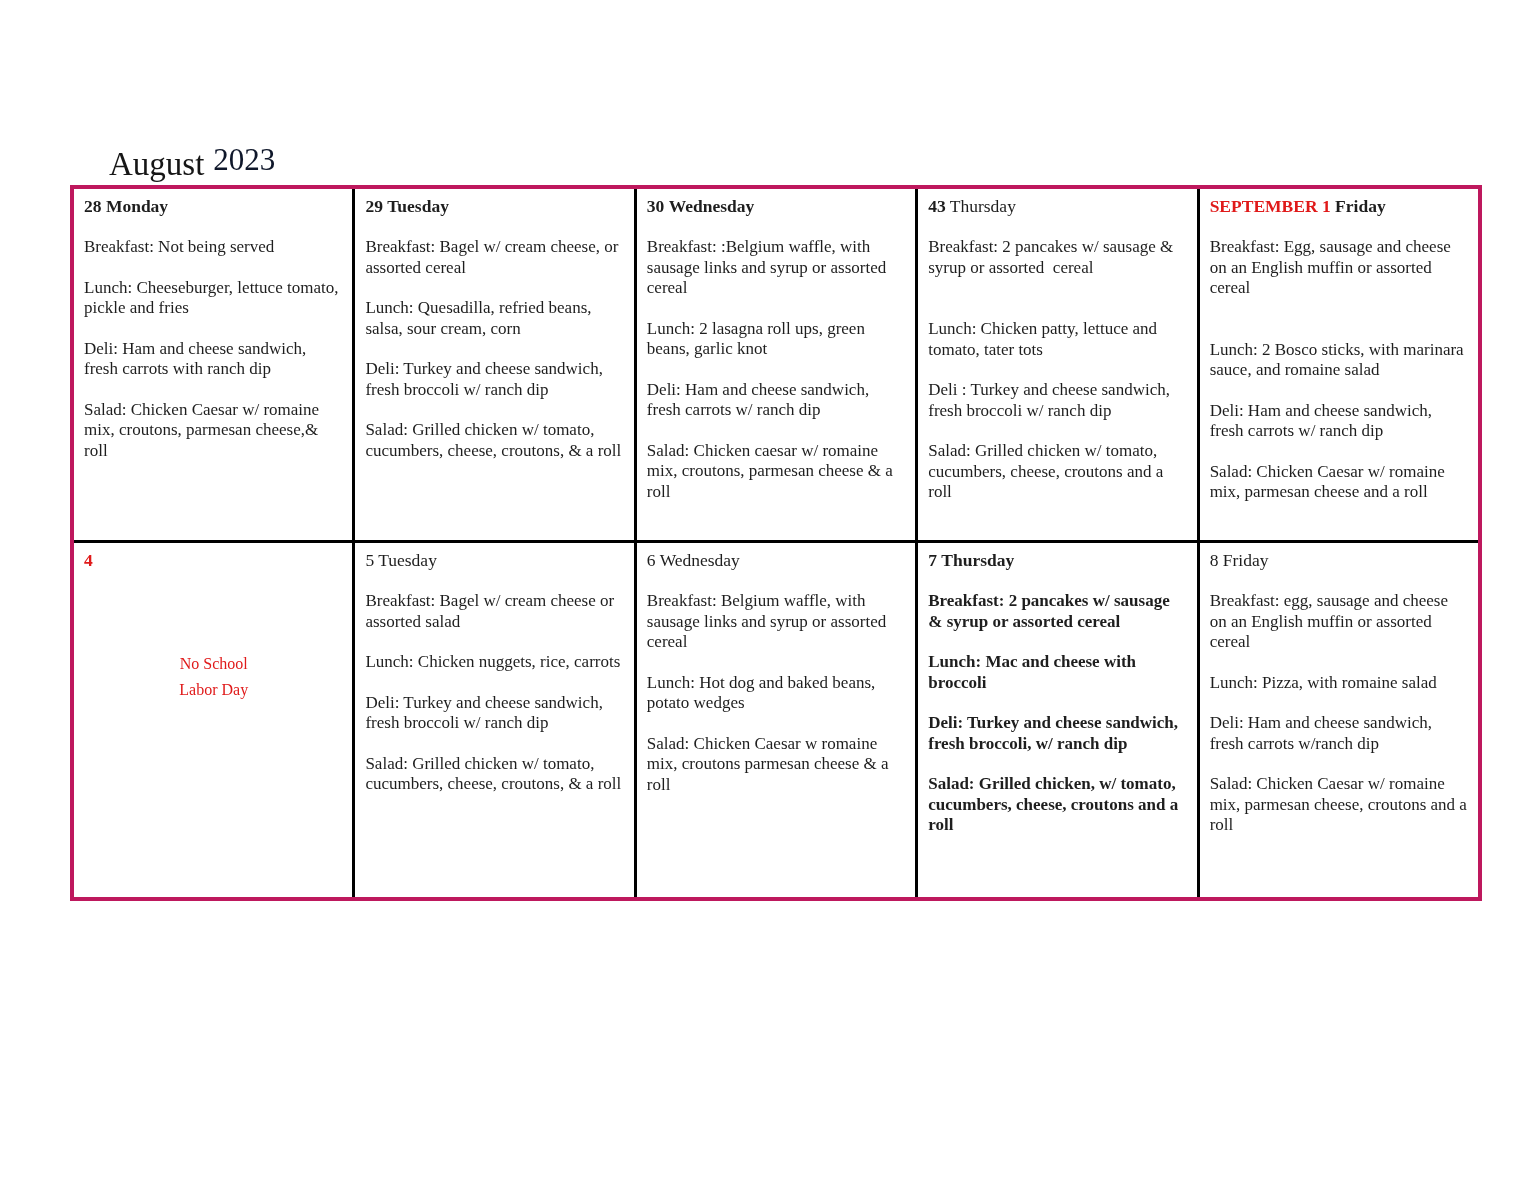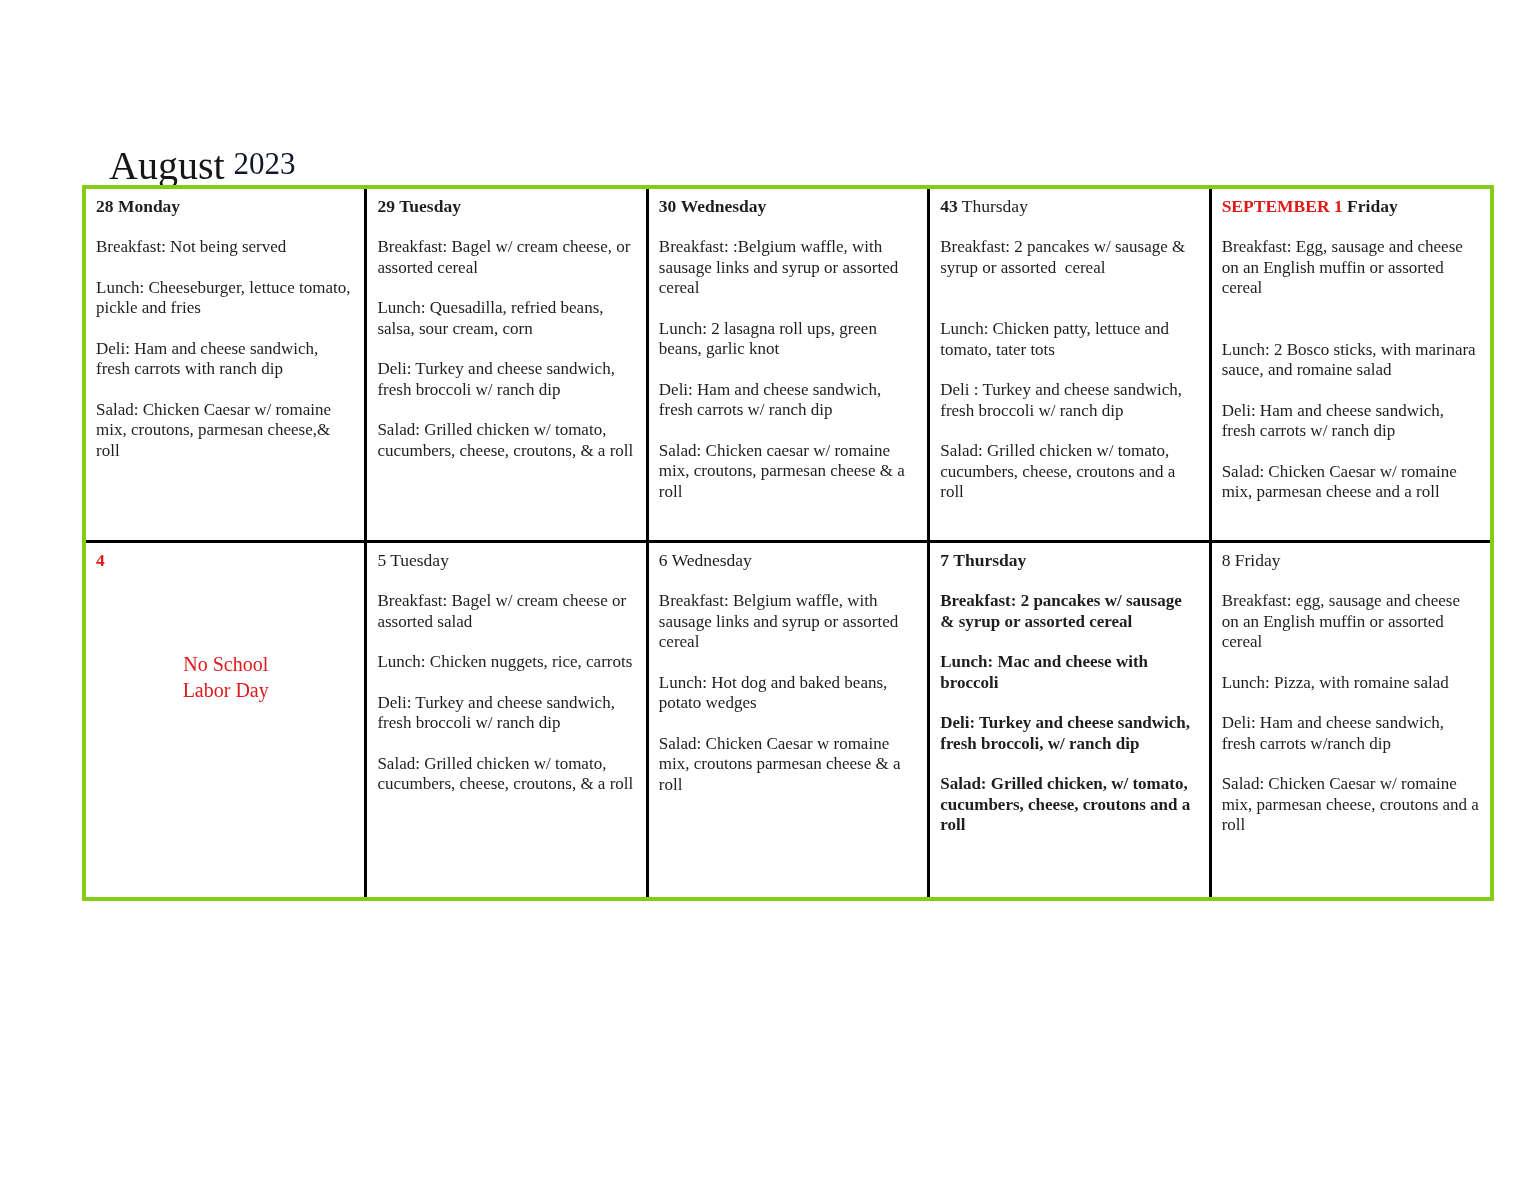--- a/index.html
+++ b/index.html
@@ -16,37 +16,36 @@
     color: #1e1e1e;
     overflow: hidden;
   }
   .title {
     position: absolute;
     left: 109px;
     top: 142px;
     white-space: nowrap;
   }
   .title .month {
-    font-size: 40px;
+    font-size: 33px;
     color: #161616;
   }
   .title .year {
     font-size: 31px;
     margin-left: 9px;
     vertical-align: 5px;
     color: #0f172a;
   }
   .calendar {
     position: absolute;
     left: 70px;
     top: 185px;
     width: 1404px;
-    border: 4px solid #84cc16;
+    border: 4px solid #be185d;
     background: #15803d;
-    margin-left: 12px;
   }
   .week-row {
     display: flex;
     height: 354px;
   }
   .day-cell {
     flex: 1 1 0;
     box-sizing: border-box;
     border-right: 3px solid #000;
     border-bottom: 3px solid #000;
@@ -68,21 +67,21 @@
     line-height: 20.5px;
     margin: 20px 0 0 0;
     white-space: pre-wrap;
   }
   .menu-item.gap { margin-top: 41px; }
   .bold-body .menu-item { font-weight: bold; }
   .holiday-note {
     margin-top: 80px;
     text-align: center;
     color: #e01a1a;
-    font-size: 20px;
+    font-size: 16px;
     line-height: 26px;
   }
 </style>
 </head>
 <body>
 
 <div class="page">
   <div class="title">
     <span class="month">August</span><span class="year">2023</span>
   </div>

